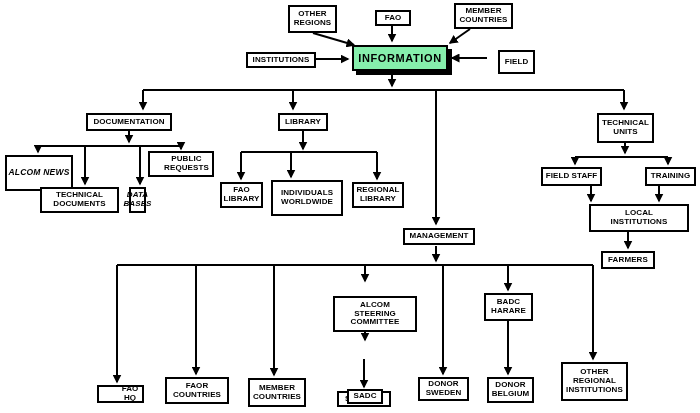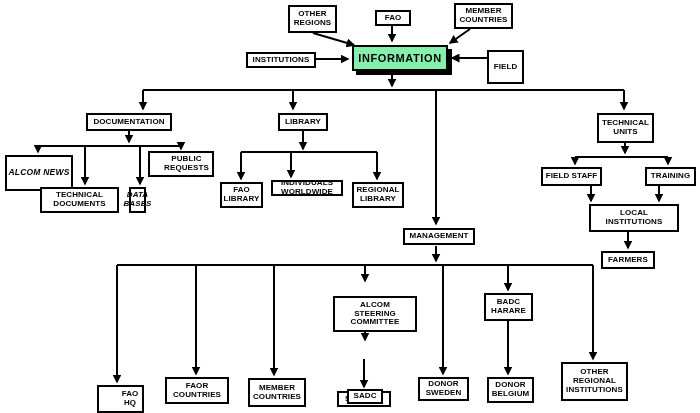--- a/index.html
+++ b/index.html
@@ -84,50 +84,50 @@
     </g>
   </svg>
 
   <div class="node" style="left:288px;top:5px;width:49px;height:28px;">OTHER
 REGIONS</div>
   <div class="node" style="left:375px;top:10px;width:36px;height:16px;">FAO</div>
   <div class="node" style="left:454px;top:3px;width:59px;height:26px;">MEMBER
 COUNTRIES</div>
   <div class="node" style="left:246px;top:52px;width:70px;height:16px;">INSTITUTIONS</div>
   <div class="node info" style="left:352px;top:45px;width:96px;height:26px;">INFORMATION</div>
-  <div class="node" style="left:487px;top:50px;width:37px;height:34px;">FIELD</div>
+  <div class="node" style="left:498px;top:50px;width:37px;height:24px;">FIELD</div>
 
   <div class="node" style="left:86px;top:113px;width:86px;height:18px;">DOCUMENTATION</div>
   <div class="node" style="left:278px;top:113px;width:50px;height:18px;">LIBRARY</div>
   <div class="node" style="left:597px;top:113px;width:57px;height:30px;">TECHNICAL
 UNITS</div>
 
   <div class="node italic" style="left:5px;top:155px;width:68px;height:36px;">ALCOM NEWS</div>
   <div class="node" style="left:40px;top:187px;width:79px;height:26px;">TECHNICAL
 DOCUMENTS</div>
   <div class="node" style="left:129px;top:187px;width:17px;height:26px;font-style:italic;">DATA
 BASES</div>
   <div class="node" style="left:148px;top:151px;width:66px;height:26px;padding-left:12px;">PUBLIC
 REQUESTS</div>
 
   <div class="node" style="left:220px;top:182px;width:43px;height:26px;">FAO
 LIBRARY</div>
-  <div class="node" style="left:271px;top:180px;width:72px;height:16px;">INDIVIDUALS
+  <div class="node" style="left:271px;top:180px;width:72px;height:36px;">INDIVIDUALS
 WORLDWIDE</div>
   <div class="node" style="left:352px;top:182px;width:52px;height:26px;">REGIONAL
 LIBRARY</div>
 
   <div class="node" style="left:541px;top:167px;width:61px;height:19px;text-align:right;">FIELD STAFF</div>
   <div class="node" style="left:645px;top:167px;width:51px;height:19px;">TRAINING</div>
-  <div class="node" style="left:589px;top:204px;width:90px;height:28px;">LOCAL
+  <div class="node" style="left:589px;top:204px;width:100px;height:28px;">LOCAL
 INSTITUTIONS</div>
   <div class="node" style="left:601px;top:251px;width:54px;height:18px;">FARMERS</div>
 
   <div class="node" style="left:403px;top:228px;width:72px;height:17px;">MANAGEMENT</div>
-  <div class="node" style="left:97px;top:385px;width:47px;height:28px;padding-left:20px;">FAO HQ</div>
+  <div class="node" style="left:97px;top:385px;width:47px;height:18px;padding-left:20px;">FAO HQ</div>
   <div class="node" style="left:165px;top:377px;width:64px;height:27px;">FAOR
 COUNTRIES</div>
   <div class="node" style="left:248px;top:378px;width:58px;height:29px;">MEMBER
 COUNTRIES</div>
   <div class="node" style="left:333px;top:296px;width:84px;height:36px;">ALCOM
 STEERING
 COMMITTEE</div>
   <div class="node" style="left:337px;top:343px;width:54px;height:16px;margin-top:48px;">SADC/IFS</div>
   <div class="node" style="left:347px;top:389px;width:36px;height:15px;">SADC</div>
   <div class="node" style="left:418px;top:377px;width:51px;height:24px;">DONOR

